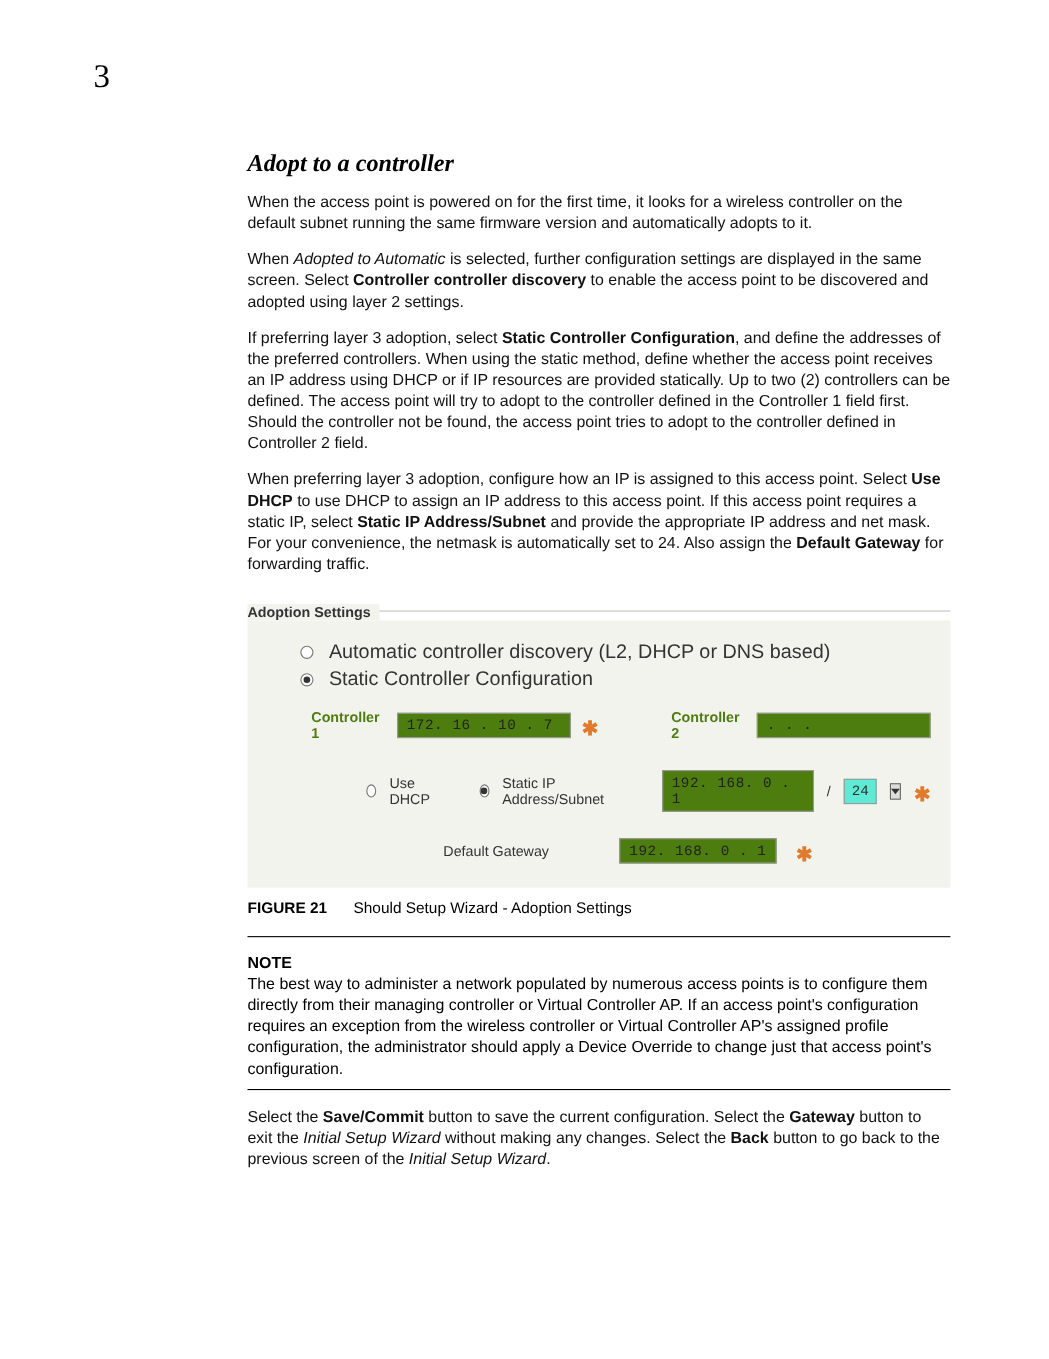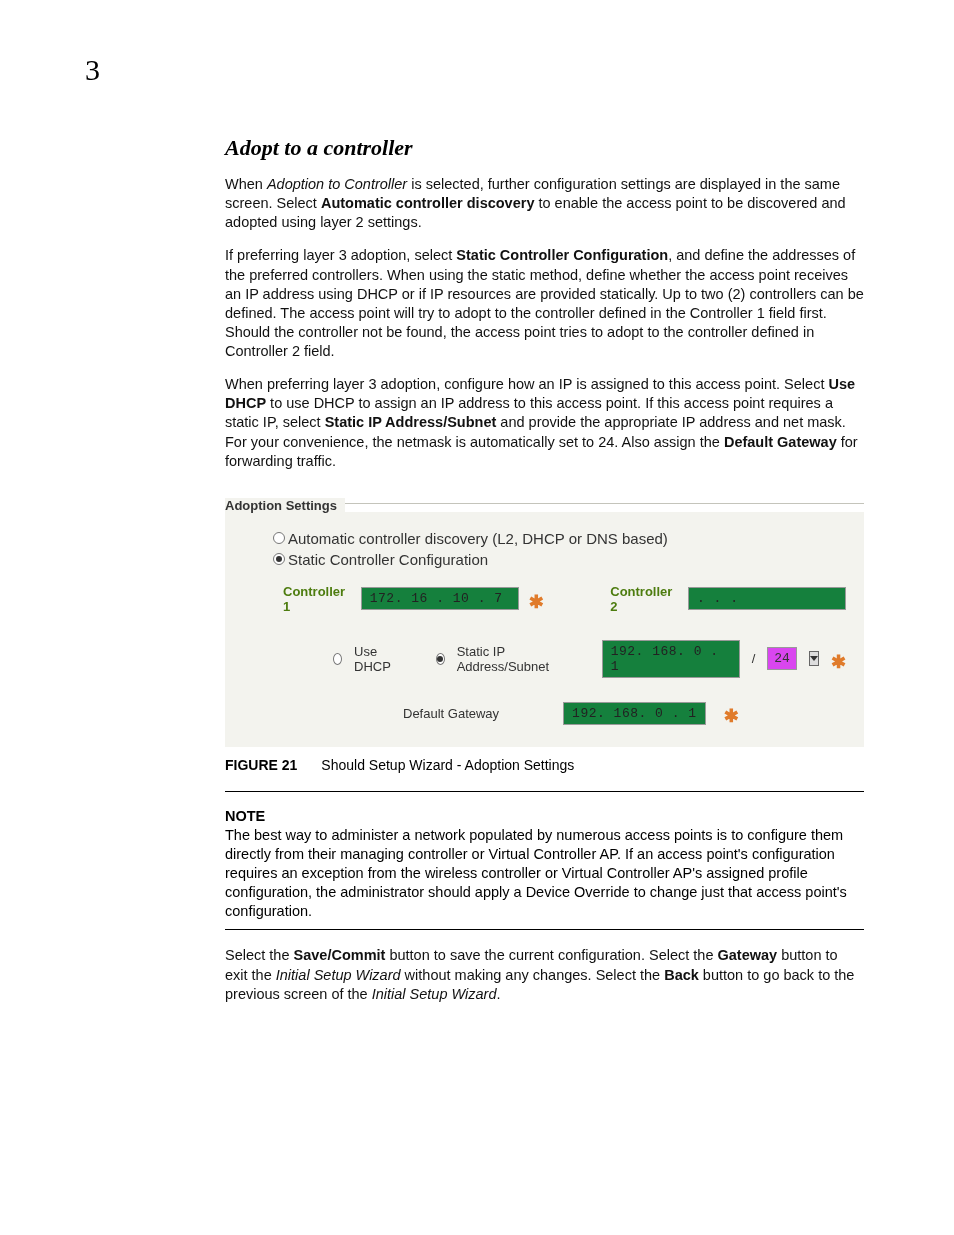--- a/index.html
+++ b/index.html
@@ -74,23 +74,23 @@
     font-size: 13px;
     color: #333;
   }
   .panel-legend-line {
     border-top: 1px solid #c4c4bb;
     margin-top: 0;
   }
   .radio-row {
     display: flex;
     align-items: center;
-    gap: 3px;
+    gap: 14px;
     margin: 4px 0 4px 30px;
-    font-size: 15px;
+    font-size: 18px;
     color: #333;
   }
   .radio {
     width: 12px; height: 12px;
     border: 1px solid #777;
     border-radius: 50%;
     display: inline-flex;
     align-items: center;
     justify-content: center;
     box-sizing: border-box;
@@ -105,21 +105,21 @@
   }
   .ctrl-row {
     display: flex;
     align-items: center;
     gap: 10px;
     margin: 16px 0 10px 40px;
   }
   .label { font-weight: bold; font-size: 13px; color: #4d7c0f; }
   .ipbox {
     border: 1px solid #999;
-    background: #15803d;
+    background: #4d7c0f;
     padding: 3px 8px;
     font-family: "Courier New", monospace;
     font-size: 13px;
     letter-spacing: 0.5px;
     min-width: 140px;
     display: inline-block;
     color: #222;
   }
   .star {
     color: #e07b2b;
@@ -132,21 +132,21 @@
     display: flex;
     align-items: center;
     gap: 12px;
     margin: 26px 0 10px 90px;
     font-size: 13px;
     color: #333;
   }
   .inner-row .radio { width: 12px; height: 12px; }
   .maskbox {
     border: 1px solid #999;
-    background: #d946ef;
+    background: #5eead4;
     padding: 3px 6px;
     font-family: "Courier New", monospace;
     font-size: 13px;
     display: inline-block;
   }
   .dd {
     border: 1px solid #666;
     width: 11px; height: 13px;
     display: inline-flex;
     align-items: center;
@@ -195,23 +195,24 @@
 </style>
 </head>
 <body>
 
 <div class="page">
   <div class="chapter-num">3</div>
 
   <div class="content">
     <h1 class="section-title">Adopt to a controller</h1>
 
-
-    <p class="body">
-      <span>When </span><i>Adoption to Controller</i><span> is selected, further configuration settings are displayed in the same screen. Select </span><b>Automatic controller discovery</b><span> to enable the access point to be discovered and adopted using layer 2 settings.</span>
+    <p class="body">When the access point is powered on for the first time, it looks for a wireless controller on the default subnet running the same firmware version and automatically adopts to it.</p>
+
+    <p class="body">
+      <span>When </span><i>Adopted to Automatic</i><span> is selected, further configuration settings are displayed in the same screen. Select </span><b>Controller controller discovery</b><span> to enable the access point to be discovered and adopted using layer 2 settings.</span>
     </p>
 
     <p class="body">
       <span>If preferring layer 3 adoption, select </span><b>Static Controller Configuration</b><span>, and define the addresses of the preferred controllers. When using the static method, define whether the access point receives an IP address using DHCP or if IP resources are provided statically. Up to two (2) controllers can be defined. The access point will try to adopt to the controller defined in the Controller 1 field first. Should the controller not be found, the access point tries to adopt to the controller defined in Controller 2 field.</span>
     </p>
 
     <p class="body">
       <span>When preferring layer 3 adoption, configure how an IP is assigned to this access point. Select </span><b>Use DHCP</b><span> to use DHCP to assign an IP address to this access point. If this access point requires a static IP, select </span><b>Static IP Address/Subnet</b><span> and provide the appropriate IP address and net mask. For your convenience, the netmask is automatically set to 24. Also assign the </span><b>Default Gateway</b><span> for forwarding traffic.</span>
     </p>
 

